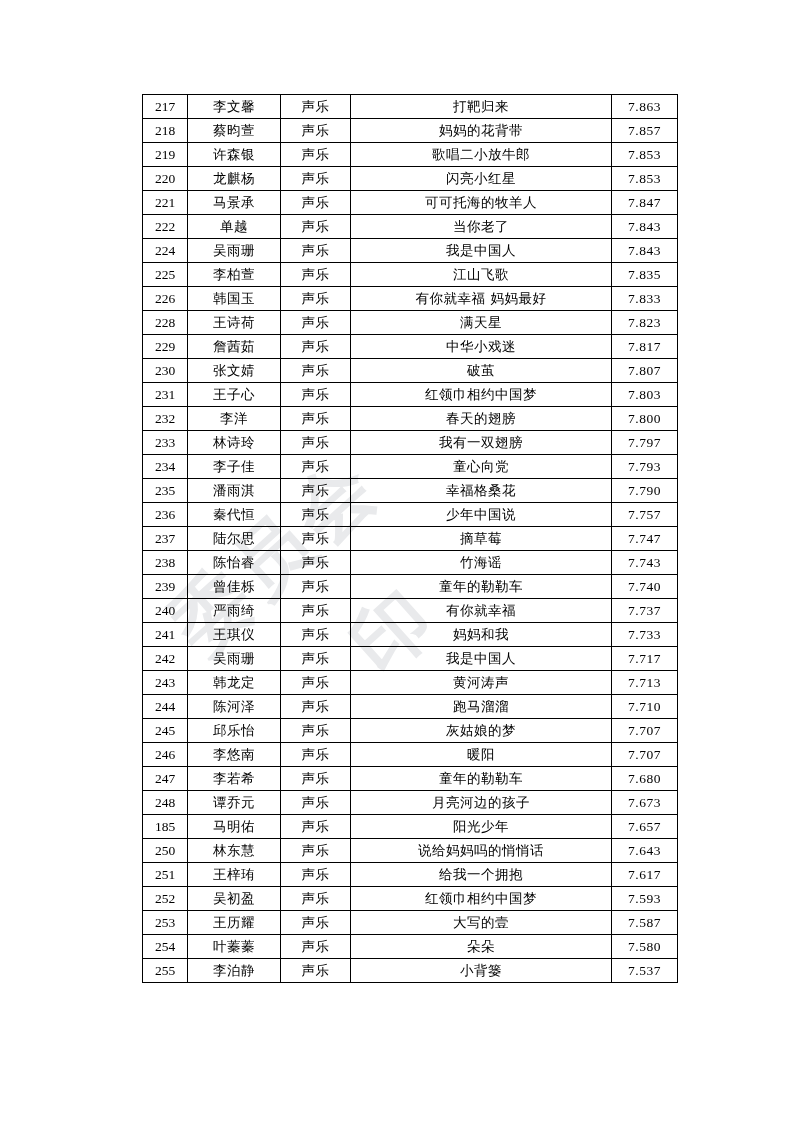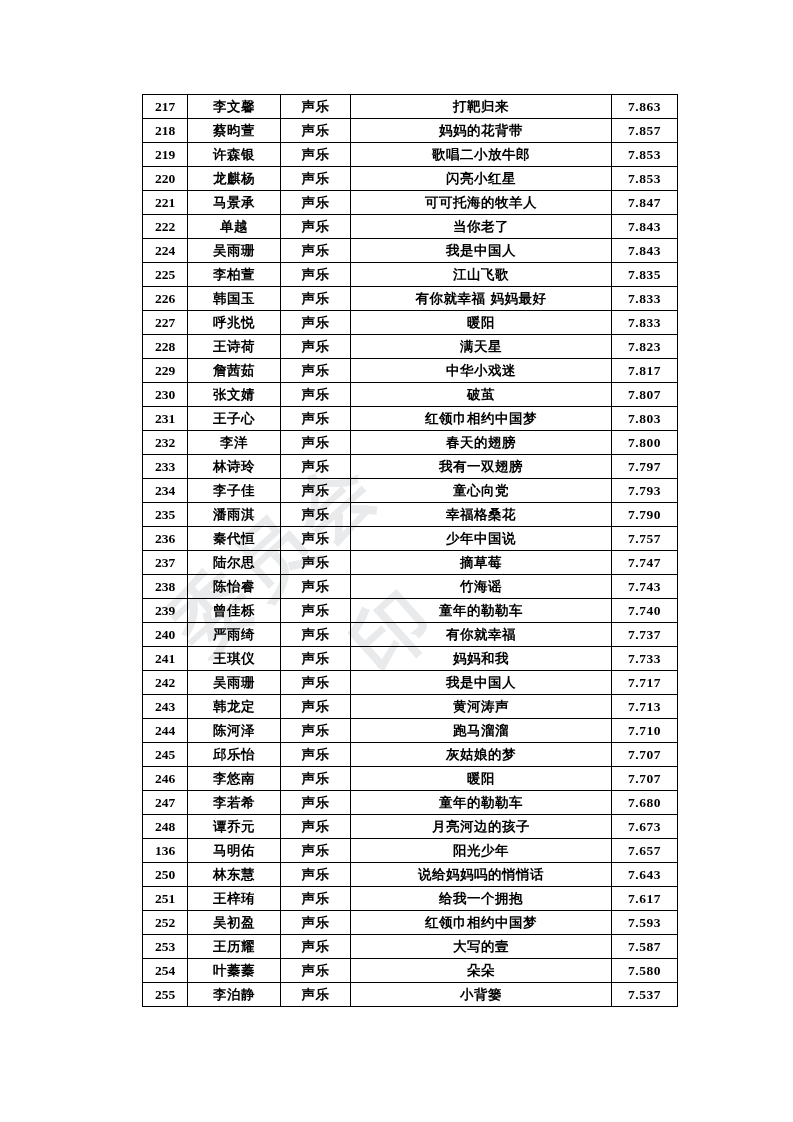--- a/index.html
+++ b/index.html
@@ -64,21 +64,20 @@
     position: absolute;
     left: 142px;
     top: 94px;
     z-index: 2;
   }
   table.score-table {
     border-collapse: collapse;
     table-layout: fixed;
     width: 510px;
     background: transparent;
-    font-weight: bold;
   }
   table.score-table td {
     border: 1px solid #000000;
     height: 23px;
     padding: 0 2px;
     font-size: 13.5px;
     line-height: 23px;
     color: #000000;
     text-align: center;
     vertical-align: middle;
@@ -186,27 +185,20 @@
             <td class="col-score">7.835</td>
           </tr>
           <tr>
             <td class="col-rank">226</td>
             <td class="col-name">韩国玉</td>
             <td class="col-category">声乐</td>
             <td class="col-title">有你就幸福 妈妈最好</td>
             <td class="col-score">7.833</td>
           </tr>
           <tr>
-            <td class="col-rank">227</td>
-            <td class="col-name">呼兆悦</td>
-            <td class="col-category">声乐</td>
-            <td class="col-title">暖阳</td>
-            <td class="col-score">7.833</td>
-          </tr>
-          <tr>
             <td class="col-rank">228</td>
             <td class="col-name">王诗荷</td>
             <td class="col-category">声乐</td>
             <td class="col-title">满天星</td>
             <td class="col-score">7.823</td>
           </tr>
           <tr>
             <td class="col-rank">229</td>
             <td class="col-name">詹茜茹</td>
             <td class="col-category">声乐</td>
@@ -340,21 +332,21 @@
             <td class="col-score">7.680</td>
           </tr>
           <tr>
             <td class="col-rank">248</td>
             <td class="col-name">谭乔元</td>
             <td class="col-category">声乐</td>
             <td class="col-title">月亮河边的孩子</td>
             <td class="col-score">7.673</td>
           </tr>
           <tr>
-            <td class="col-rank">136</td>
+            <td class="col-rank">185</td>
             <td class="col-name">马明佑</td>
             <td class="col-category">声乐</td>
             <td class="col-title">阳光少年</td>
             <td class="col-score">7.657</td>
           </tr>
           <tr>
             <td class="col-rank">250</td>
             <td class="col-name">林东慧</td>
             <td class="col-category">声乐</td>
             <td class="col-title">说给妈妈吗的悄悄话</td>

